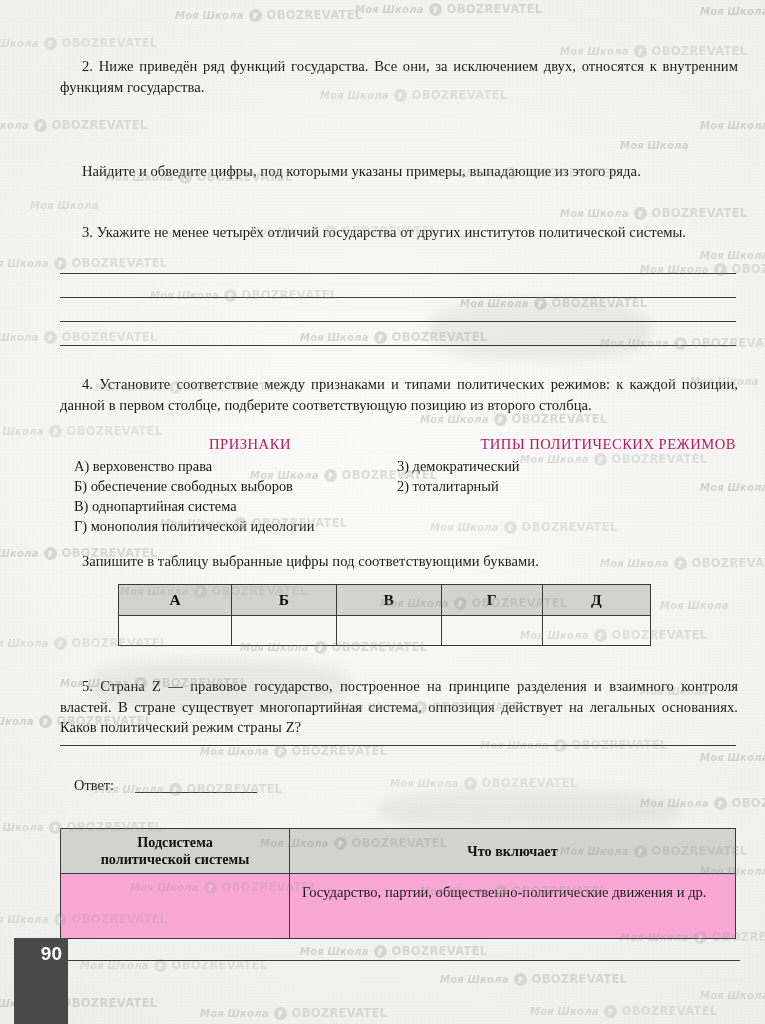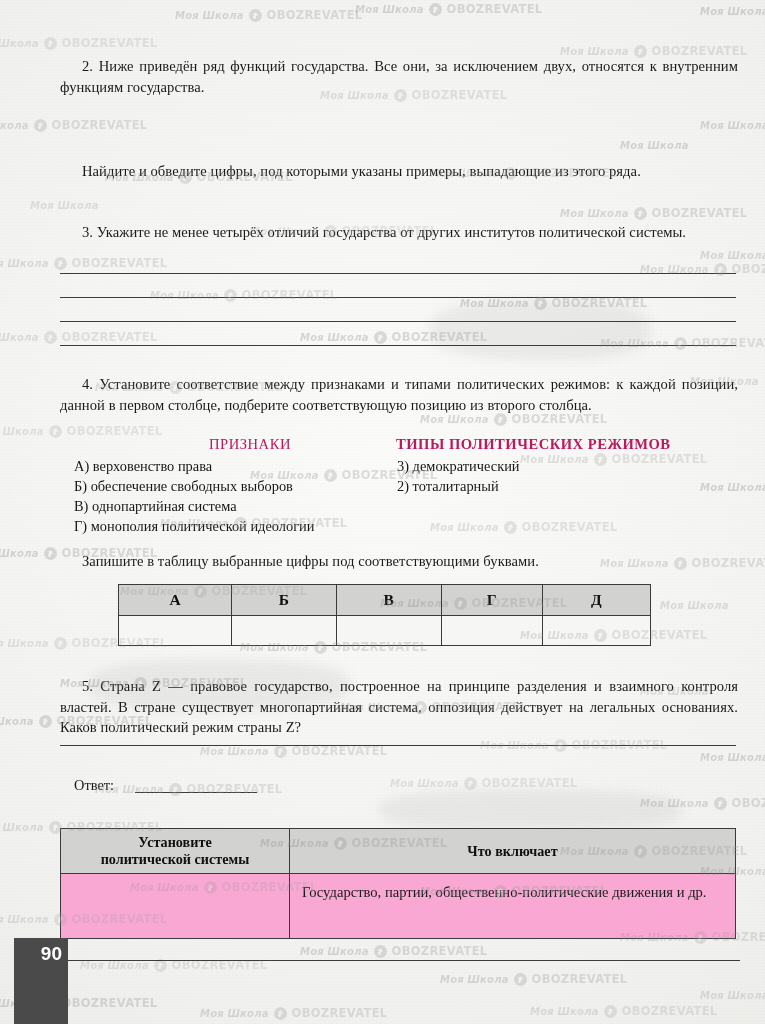--- a/index.html
+++ b/index.html
@@ -238,21 +238,21 @@
 
     <div class="ans-line" style="left:60px; top:273px; width:676px;"></div>
     <div class="ans-line" style="left:60px; top:297px; width:676px;"></div>
     <div class="ans-line" style="left:60px; top:321px; width:676px;"></div>
     <div class="ans-line" style="left:60px; top:345px; width:676px;"></div>
 
     <div class="para indent" style="left:60px; top:374px; width:678px;">4. Установите соответствие между признаками и типами политических режимов: к каждой позиции, данной в первом столбце, подберите соответствующую позицию из второго столбца.</div>
 
     <div class="col-head" style="left:120px; top:436px; width:260px; text-align:center;">ПРИЗНАКИ</div>
 
-    <div class="col-head" style="left:396px; top:436px; width:340px; text-align:left;font-weight:bold;">ТИПЫ ПОЛИТИЧЕСКИХ РЕЖИМОВ</div>
+    <div class="col-head" style="left:396px; top:436px; width:340px; text-align:right;">ТИПЫ ПОЛИТИЧЕСКИХ РЕЖИМОВ</div>
 
     <div class="col-item" style="left:74px; top:458px;">А) верховенство права</div>
     <div class="col-item" style="left:74px; top:478px;">Б) обеспечение свободных выборов</div>
     <div class="col-item" style="left:74px; top:498px;">В) однопартийная система</div>
     <div class="col-item" style="left:74px; top:518px;">Г) монополия политической идеологии</div>
 
     <div class="col-item" style="left:397px; top:458px;">3) демократический</div>
     <div class="col-item" style="left:397px; top:478px;">2) тоталитарный</div>
 
     <div class="para indent" style="left:60px; top:551px; width:678px;">Запишите в таблицу выбранные цифры под соответствующими буквами.</div>
@@ -281,21 +281,21 @@
     <div class="ans-line" style="left:60px; top:745px; width:676px;"></div>
 
     <div class="col-item" style="left:74px; top:777px;">Ответ:</div>
     <div class="ans-line" style="left:135px; top:792px; width:122px;"></div>
 
 
     <table class="tbl" id="tbl-subsystem">
       <tbody>
           <tr>
         <td class="hdr" style="width:216px;">
-          <div>Установите</div>
+          <div>Подсистема</div>
           <div>политической  системы</div>
         </td>
         <td class="hdr">Что  включает</td>
       </tr>
       <tr>
         <td class="body empty"></td>
         <td class="body">Государство,  партии,  общественно-политические  движения и др.</td>
       </tr>
     </tbody>
       </table>

